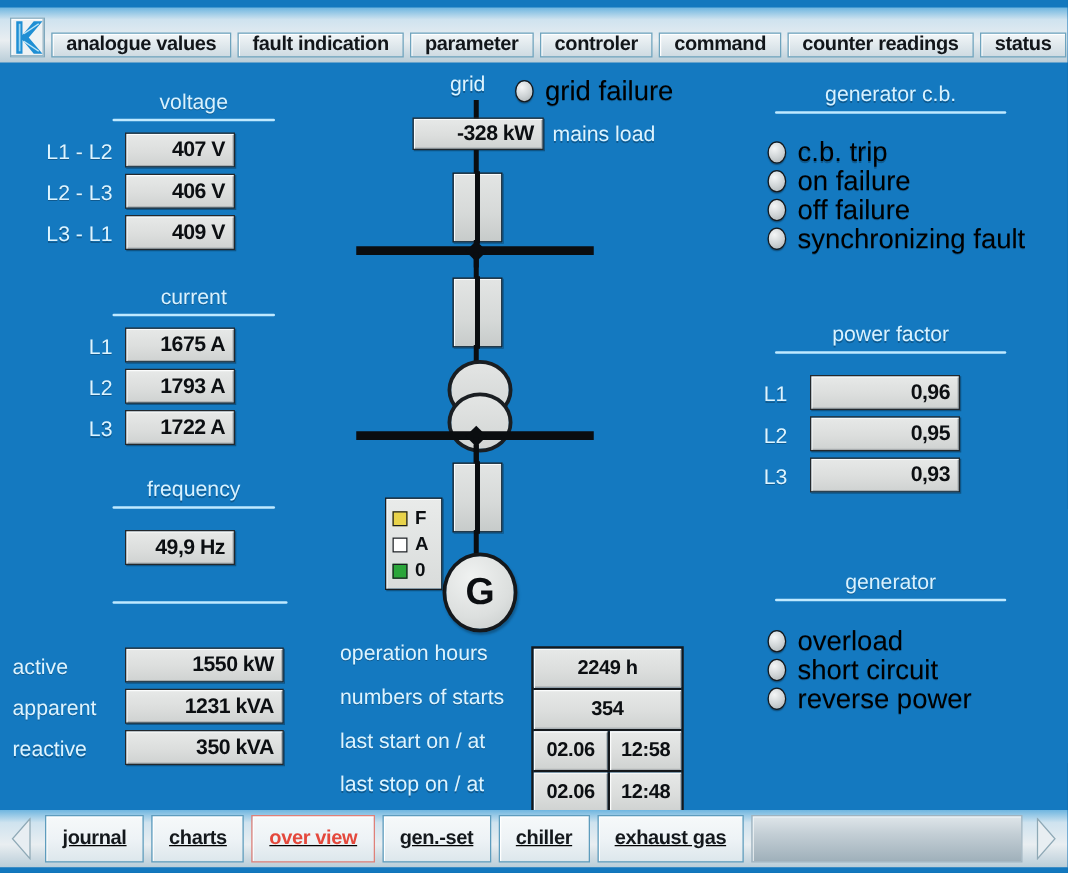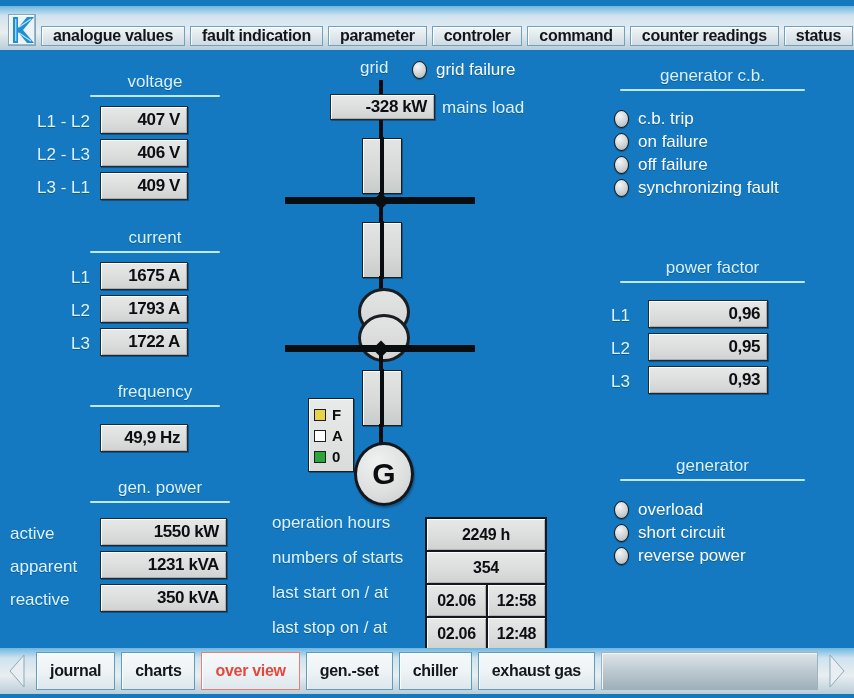--- a/index.html
+++ b/index.html
@@ -34,21 +34,21 @@
     background:linear-gradient(180deg,#f2f6f8 0%,#e2eaee 45%,#cfdbe2 100%);
     border:1px solid #6ea3bd;
     display:flex;align-items:center;justify-content:center;
     padding:0 11px;
     font-size:16px;font-weight:bold;color:#12161a;letter-spacing:-0.3px;
     white-space:nowrap;cursor:default;
     box-shadow:inset 1px 1px 0 #ffffff;
   }
 
   
-  #bottombar .inner{position:absolute;left:4px;top:4px;right:4px;bottom:4px;display:flex;align-items:stretch;gap:6px;}
+  #bottombar .inner{position:absolute;left:4px;top:4px;right:4px;bottom:4px;display:flex;align-items:stretch;gap:6px;text-decoration:underline;}
   .arrow{
     width:26px;flex:0 0 26px;display:flex;align-items:center;justify-content:center;
     color:#dfe8ee;
   }
   .arrow svg{display:block;}
   .btab{
     background:linear-gradient(180deg,#f6f9fa 0%,#eef3f6 50%,#dde7ec 100%);
     border:1px solid #5e9cbd;
     display:flex;align-items:center;justify-content:center;
     padding:0 13px;
@@ -91,21 +91,21 @@
     position:absolute;width:13px;height:16px;border-radius:50%;
     border:1px solid #15191d;
     background:radial-gradient(circle at 35% 30%, #f4f6f7 0%, #cdd2d4 55%, #a8aeb1 100%);
     box-shadow:0 1px 1px rgba(0,0,0,.35);
   }
   .led.on{
     background:radial-gradient(circle at 35% 30%, #ffffff 0%, #fdfefe 55%, #e7edf0 100%);
   }
   .ledrow{position:absolute;display:flex;align-items:center;gap:9px;}
   .ledrow .led{position:static;flex:0 0 13px;}
-  .ledrow span{font-size:17px;color:#ffffff;white-space:nowrap;text-shadow:0 1px 0 rgba(0,0,0,.25);}
+  .ledrow span{font-size:22px;color:#000000;white-space:nowrap;text-shadow:0 1px 0 rgba(0,0,0,.25);}
 
   
   #sld{position:absolute;left:280px;top:0;width:300px;height:470px;}
   .wire{position:absolute;background:#0a0d10;}
   .vwire{width:4px;}
   .hbus{height:7px;}
   .node{position:absolute;width:12px;height:12px;background:#0a0d10;transform:rotate(45deg);}
   .cb{
     position:absolute;width:38px;height:54px;
     background:linear-gradient(180deg,#e3e5e4 0%,#d6d9d8 60%,#c7cbca 100%);
@@ -225,21 +225,20 @@
     <div class="lbl r" style="left:10px;top:284px;width:80px;">L3</div>
     <div class="vbox" style="left:100px;top:278px;width:88px;height:28px;">1722 A</div>
 
     <div class="grp" style="left:90px;top:332px;width:130px;">
       <div class="gtitle">frequency</div>
       <div class="grule"></div>
     </div>
     <div class="vbox" style="left:100px;top:374px;width:88px;height:28px;">49,9 Hz</div>
 
     <div class="grp" style="left:90px;top:428px;width:140px;">
-      <div class="gtitle">gen. power</div>
       <div class="grule"></div>
     </div>
     <div class="lbl" style="left:10px;top:474px;">active</div>
     <div class="vbox" style="left:100px;top:468px;width:127px;height:28px;">1550 kW</div>
     <div class="lbl" style="left:10px;top:507px;">apparent</div>
     <div class="vbox" style="left:100px;top:501px;width:127px;height:28px;">1231 kVA</div>
     <div class="lbl" style="left:10px;top:540px;">reactive</div>
     <div class="vbox" style="left:100px;top:534px;width:127px;height:28px;">350 kVA</div>
 
     <div id="sld">

